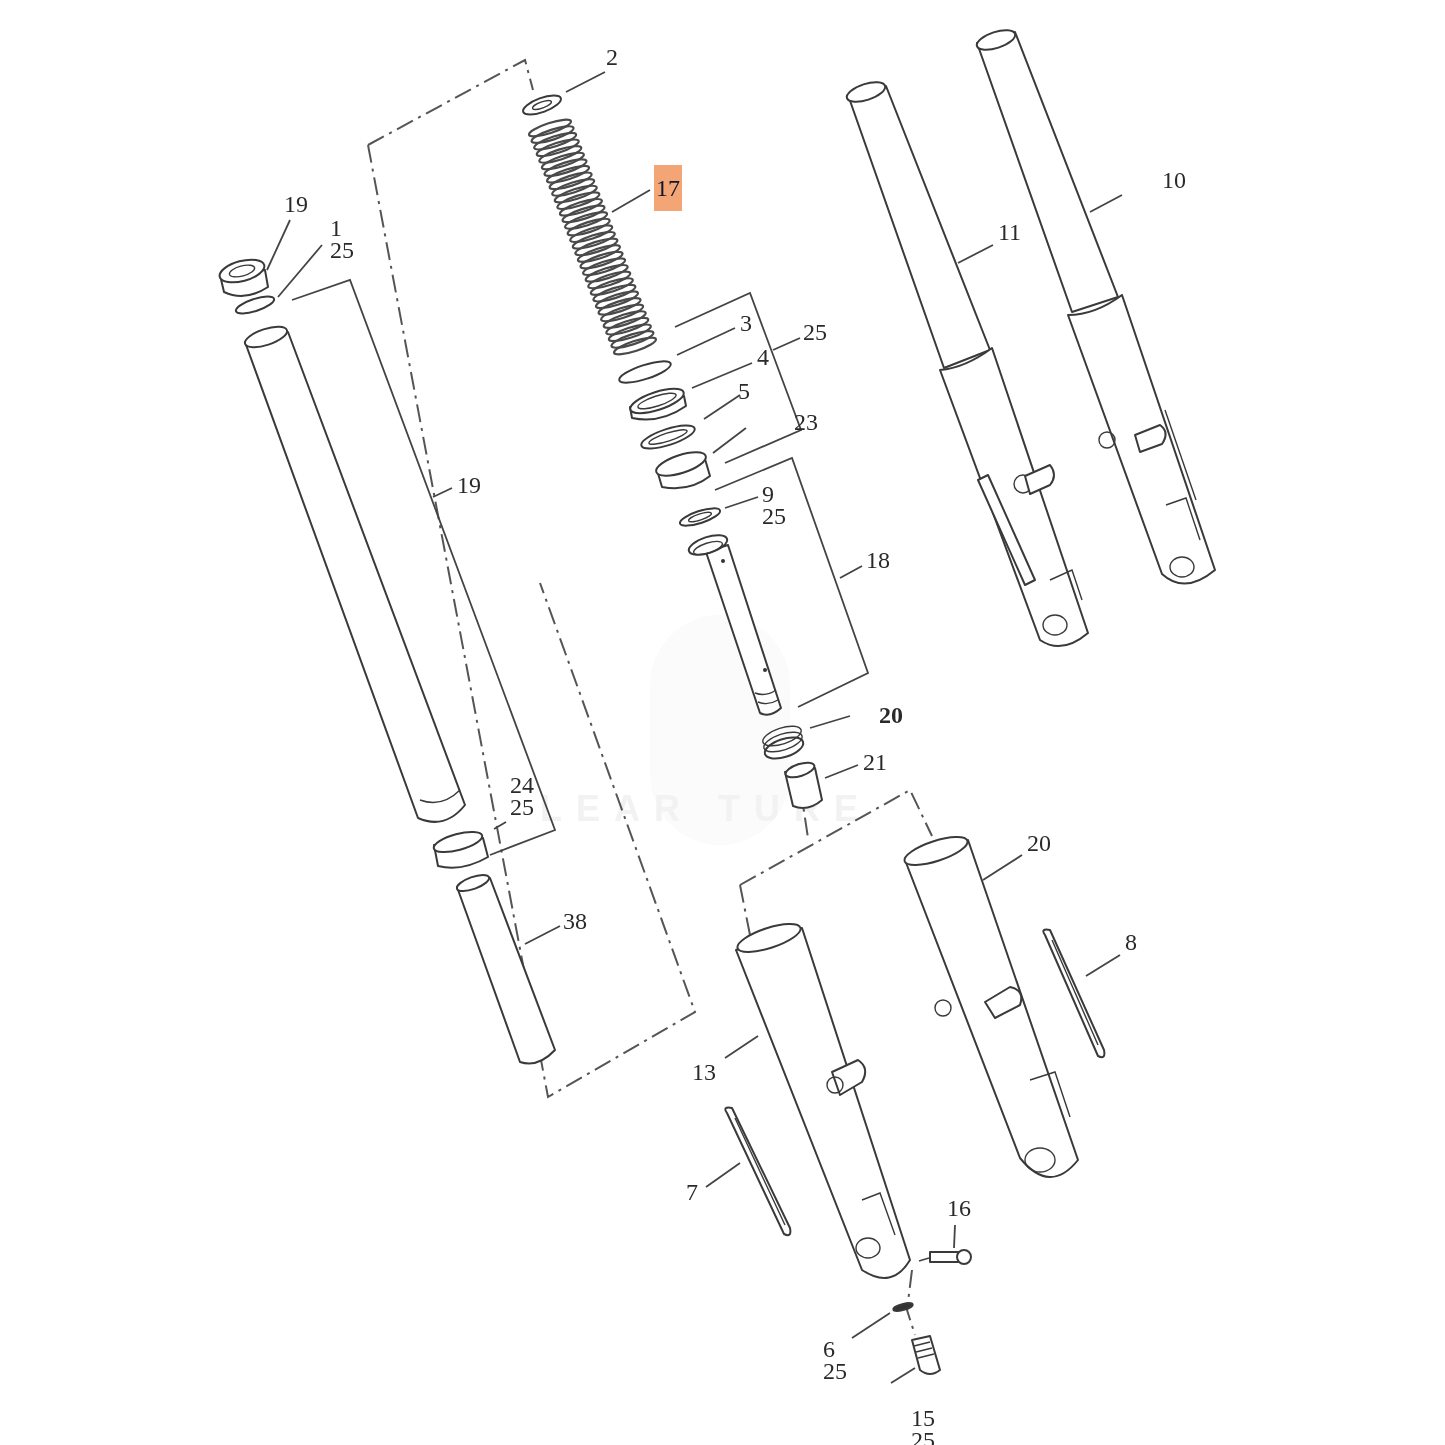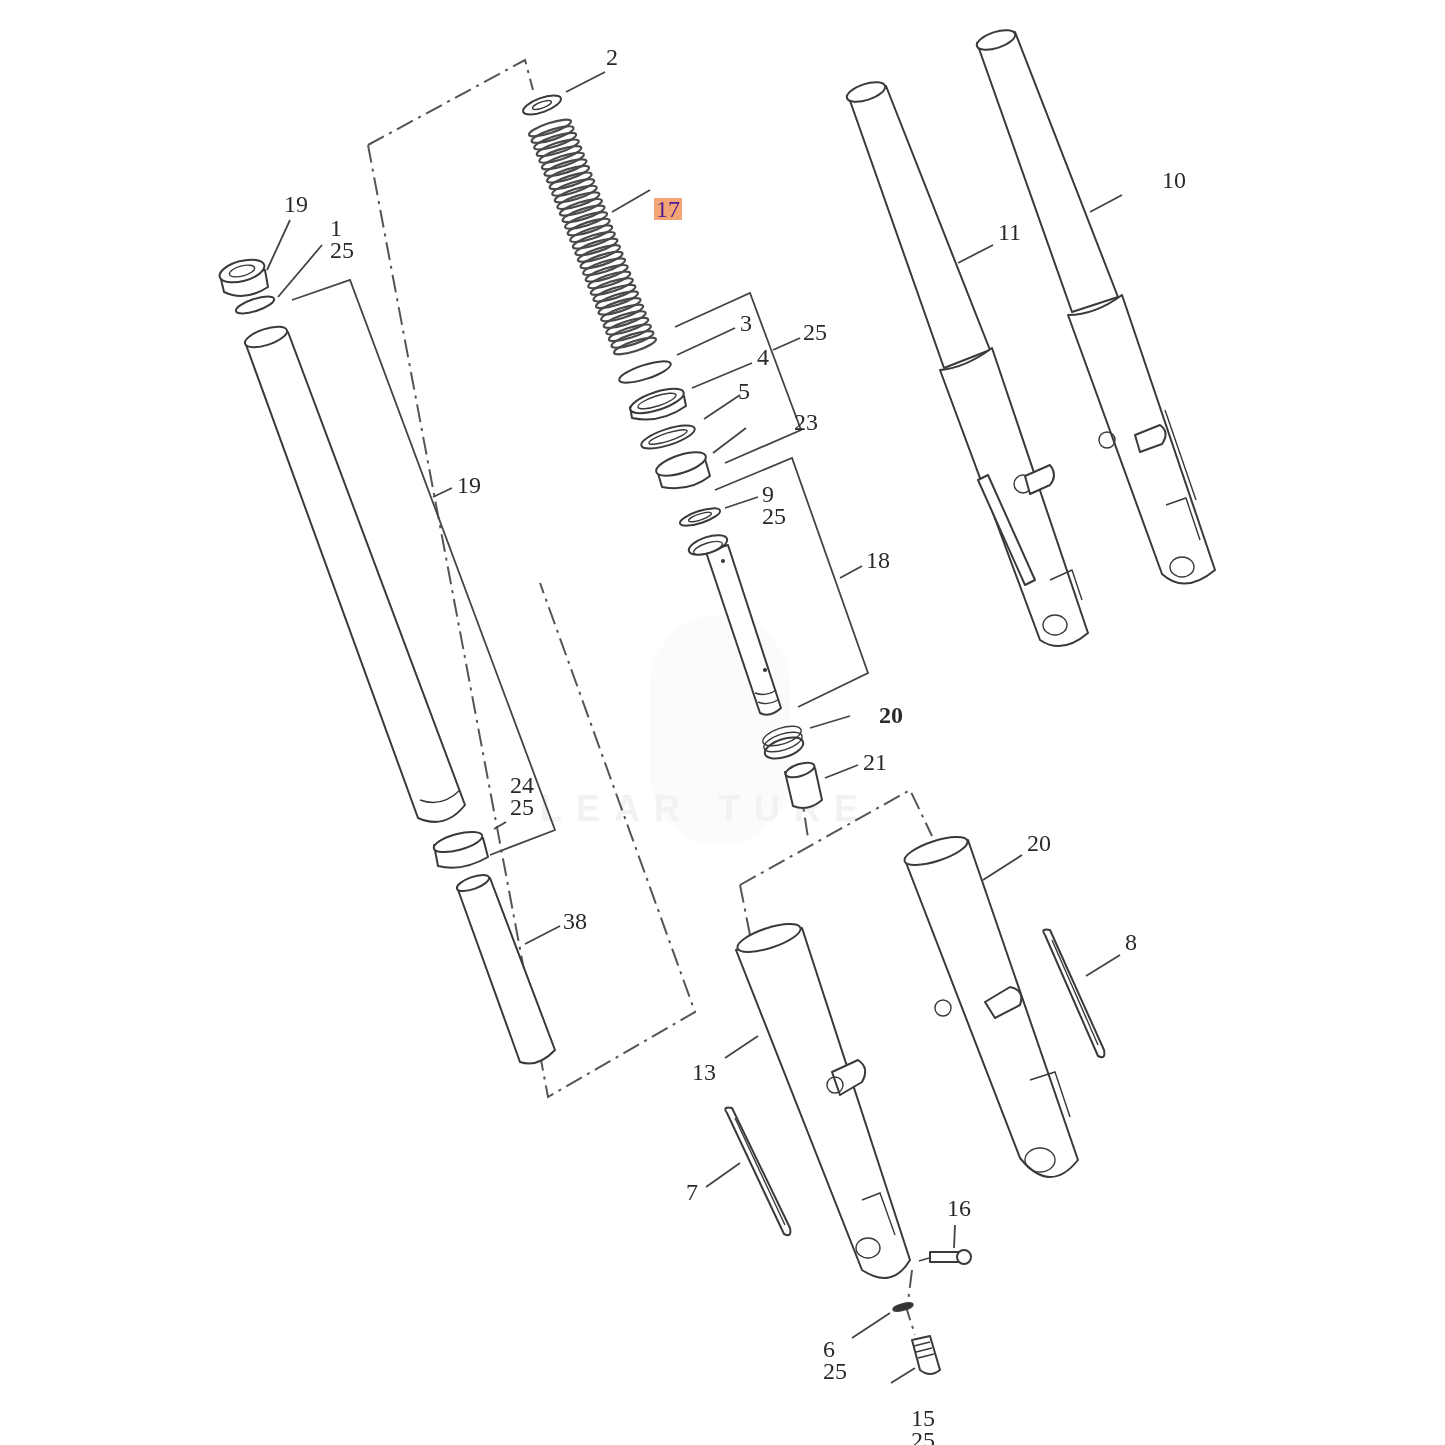--- a/index.html
+++ b/index.html
@@ -5,21 +5,21 @@
   html, body { margin: 0; padding: 0; background: #ffffff; }
   body { width: 1445px; height: 1445px; position: relative; overflow: hidden; font-family: "Liberation Serif", serif; }
   #diagram { position: absolute; left: 0; top: 0; width: 1445px; height: 1445px; }
   .part { fill: #ffffff; stroke: #3a3a3a; stroke-width: 2; stroke-linejoin: round; }
   .thin { fill: none; stroke: #3a3a3a; stroke-width: 1.4; }
   .leader { stroke: #444; stroke-width: 1.8; fill: none; }
   .phantom { stroke: #555; stroke-width: 2; fill: none; stroke-dasharray: 18 6 3 6; }
   .bracket { stroke: #444; stroke-width: 1.8; fill: none; }
   .coil { fill: none; stroke: #4a4a4a; stroke-width: 2.2; }
   .callout { position: absolute; font-family: "Liberation Serif", serif; font-size: 24px; color: #2a2a2a; line-height: 22px; white-space: pre; }
-  .callout.hl { background: #f4a576; color: #4c1d95; padding: 0 2px; margin-top: 33px; }
+  .callout.hl { background: #f4a576; color: #0f172a; padding: 12px 2px; }
   .watermark { position: absolute; left: 540px; top: 788px; font-family: "Liberation Sans", sans-serif; font-size: 36px; letter-spacing: 14px; color: #f2f2f2; font-weight: bold; }
   .wm-shape { position: absolute; left: 650px; top: 615px; width: 140px; height: 230px; border-radius: 70px; background: #fbfbfb; }
 </style>
 </head>
 <body>
 
 <div class="wm-shape"></div>
 <div class="watermark">LEAR   TURE</div>
 
 <svg id="diagram" viewBox="0 0 1445 1445" xmlns="http://www.w3.org/2000/svg">

